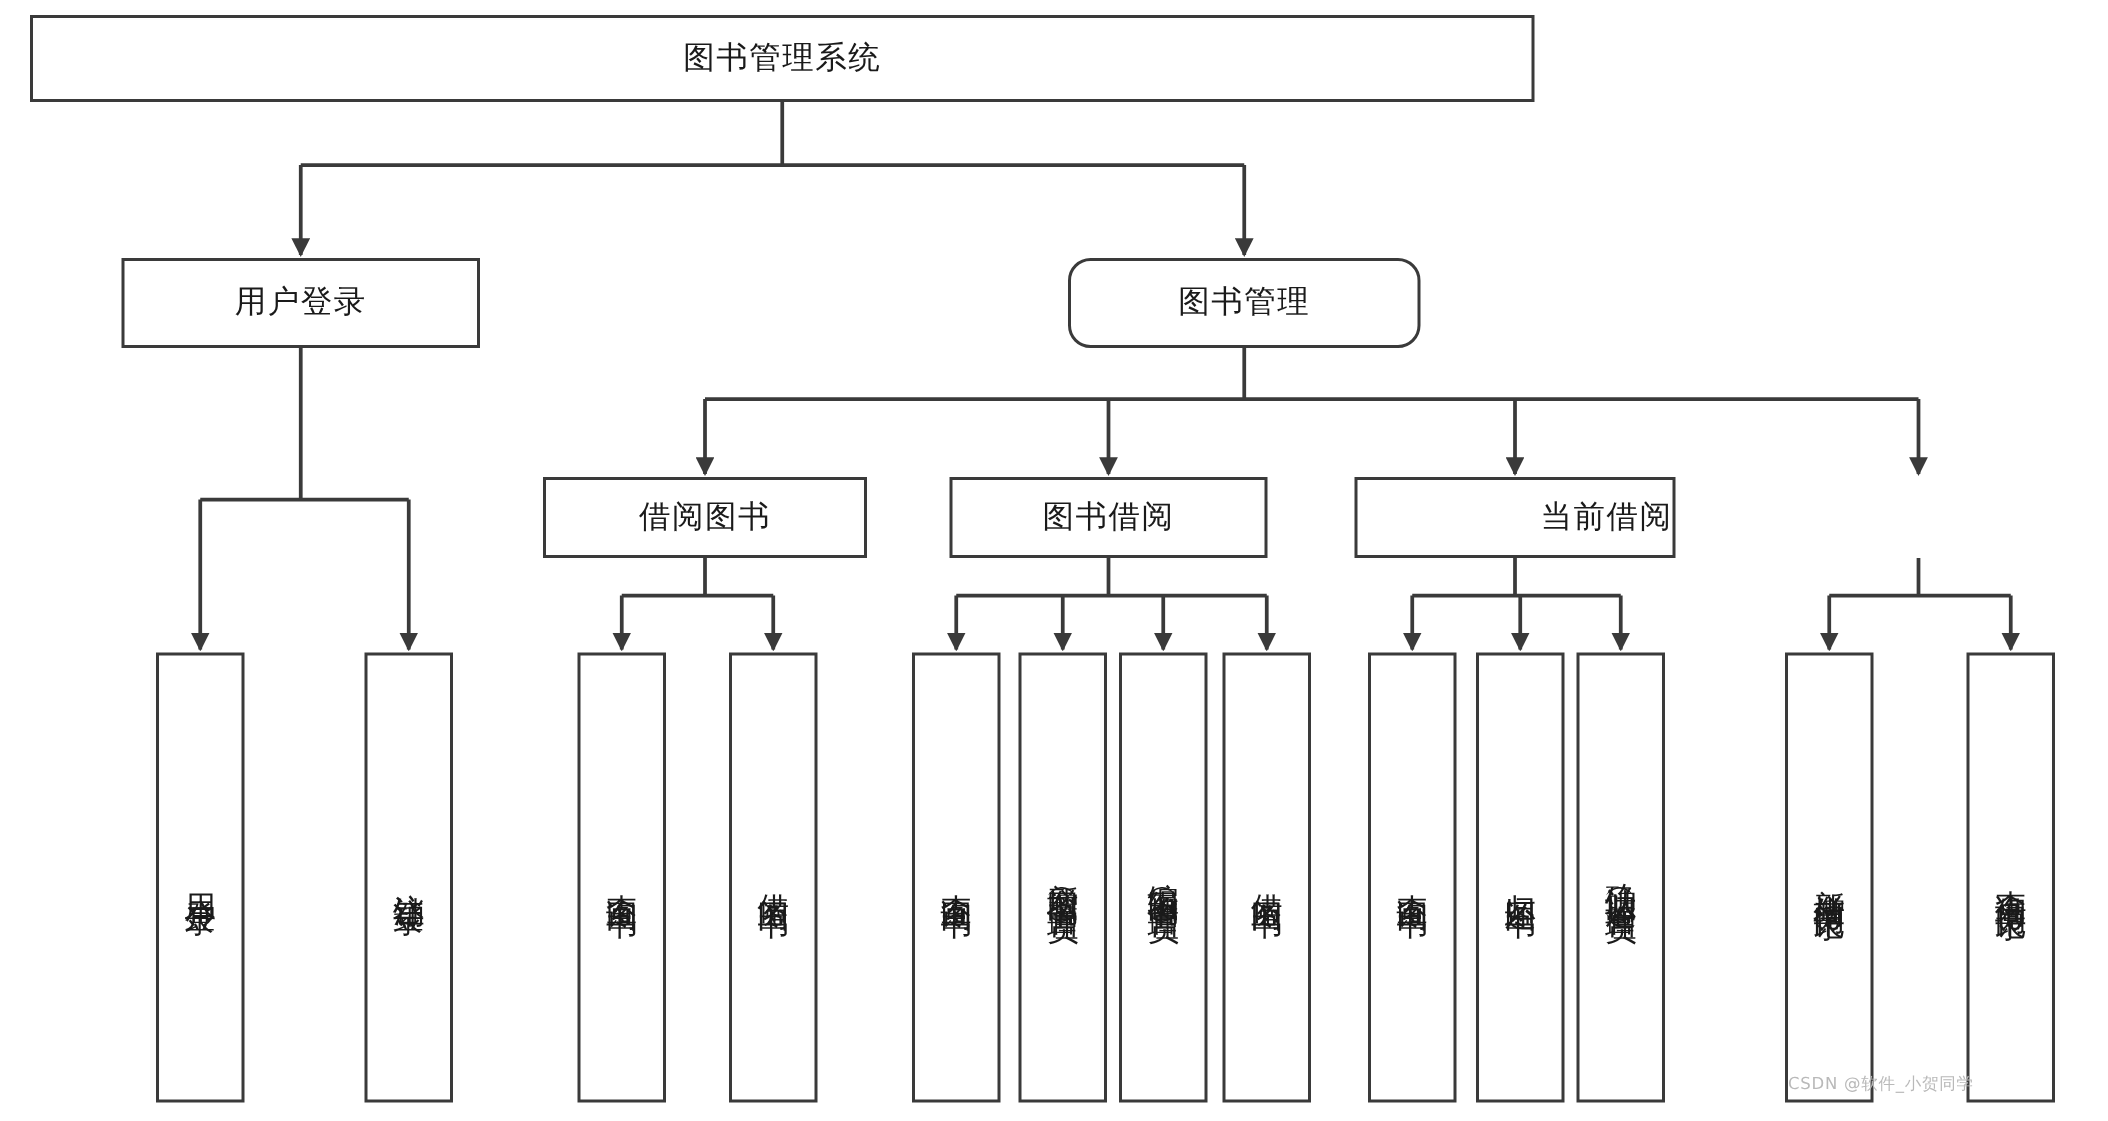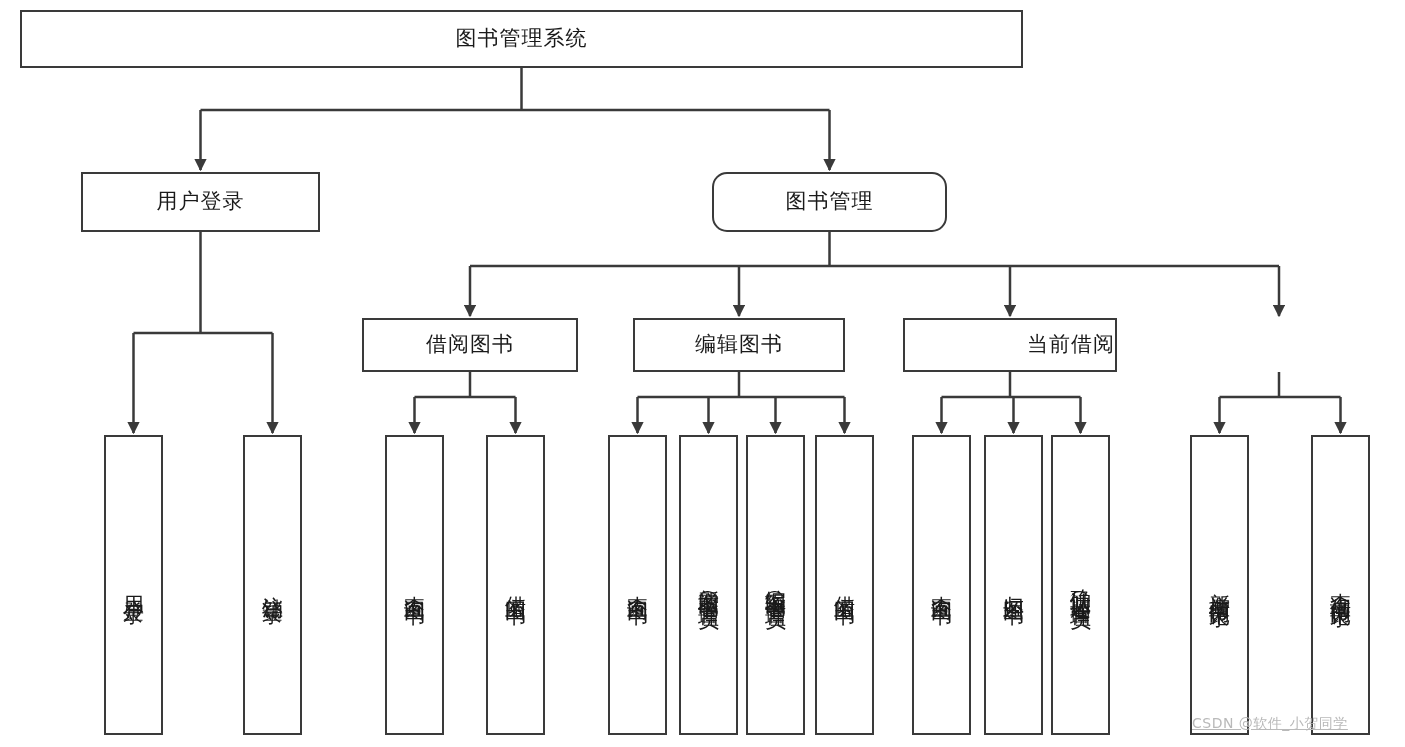--- a/index.html
+++ b/index.html
@@ -53,24 +53,23 @@
     align-items: center;
   }
   .node.vert .vlabel {
     writing-mode: vertical-rl;
     text-orientation: upright;
     white-space: nowrap;
   }
   .watermark {
     position: absolute;
     color: #b9b9b9;
-    font-size: 14px;
+    font-size: 11px;
     letter-spacing: 0.5px;
     white-space: nowrap;
-    text-decoration: underline;
   }
 </style>
 </head>
 <body>
 
 <div id="canvas">
   <svg id="edges" viewBox="0 0 1405 747">
       <defs>
         <marker id="arrow" viewBox="0 0 10 10" refX="9" refY="5" markerWidth="5" markerHeight="5" orient="auto-start-reverse">
           <path d="M 0 0 L 10 5 L 0 10 z" fill="#3a3a3a"></path>
@@ -116,21 +115,21 @@
     <div class="node horiz" style="left: 81px; top: 172px; width: 239px; height: 60px; border-color: rgb(58, 58, 58); color: rgb(26, 26, 26);">
       <span class="hlabel">用户登录</span>
     </div>
     <div class="node horiz" style="left: 712px; top: 172px; width: 235px; height: 60px; border-color: rgb(58, 58, 58); color: rgb(26, 26, 26); border-radius: 15px;">
       <span class="hlabel">图书管理</span>
     </div>
     <div class="node horiz" style="left: 362px; top: 318px; width: 216px; height: 54px; border-color: rgb(58, 58, 58); color: rgb(26, 26, 26);">
       <span class="hlabel">借阅图书</span>
     </div>
     <div class="node horiz" style="left: 633px; top: 318px; width: 212px; height: 54px; border-color: rgb(58, 58, 58); color: rgb(26, 26, 26);">
-      <span class="hlabel">编辑图书</span>
+      <span class="hlabel">图书借阅</span>
     </div>
     <div class="node horiz" style="left: 903px; top: 318px; width: 214px; height: 54px; border-color: rgb(58, 58, 58); color: rgb(26, 26, 26); justify-content: flex-end;">
       <span class="hlabel">当前借阅</span>
     </div>
     <div class="node vert" style="left: 104px; top: 435px; width: 59px; height: 300px; border-color: rgb(58, 58, 58); color: rgb(26, 26, 26);">
       <span class="vlabel">用户登录</span>
     </div>
     <div class="node vert" style="left: 243px; top: 435px; width: 59px; height: 300px; border-color: rgb(58, 58, 58); color: rgb(26, 26, 26);">
       <span class="vlabel">注销登录</span>
     </div>

